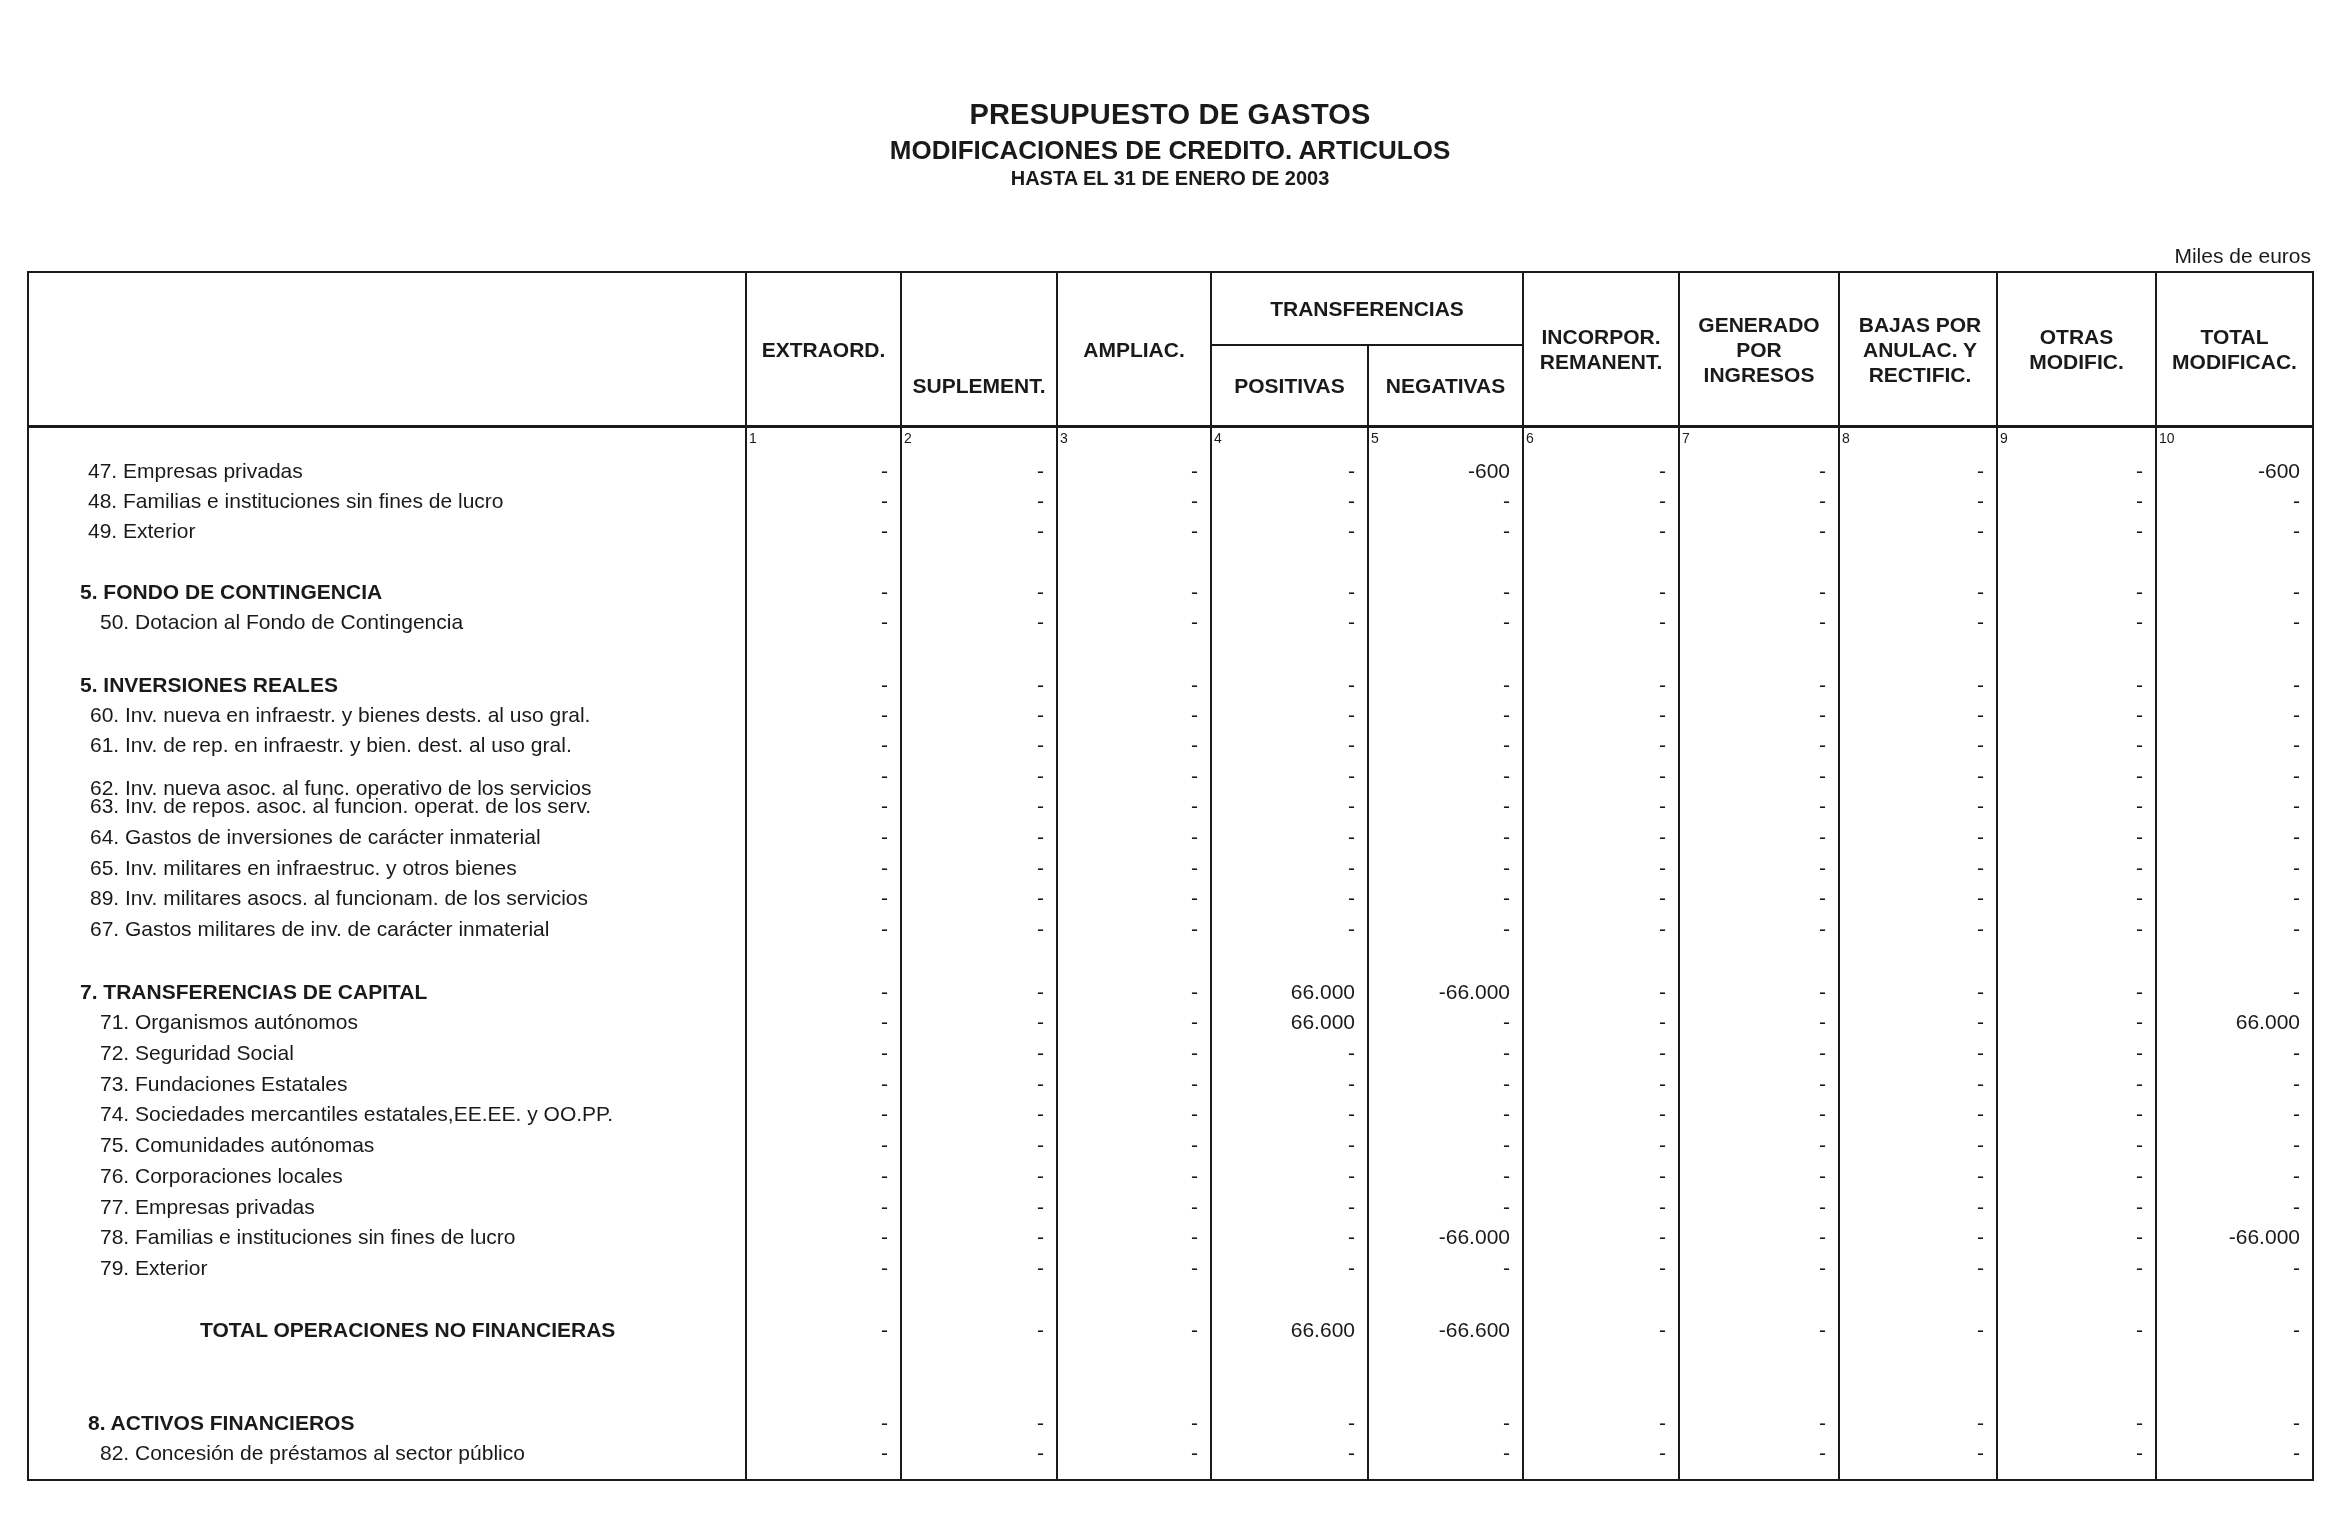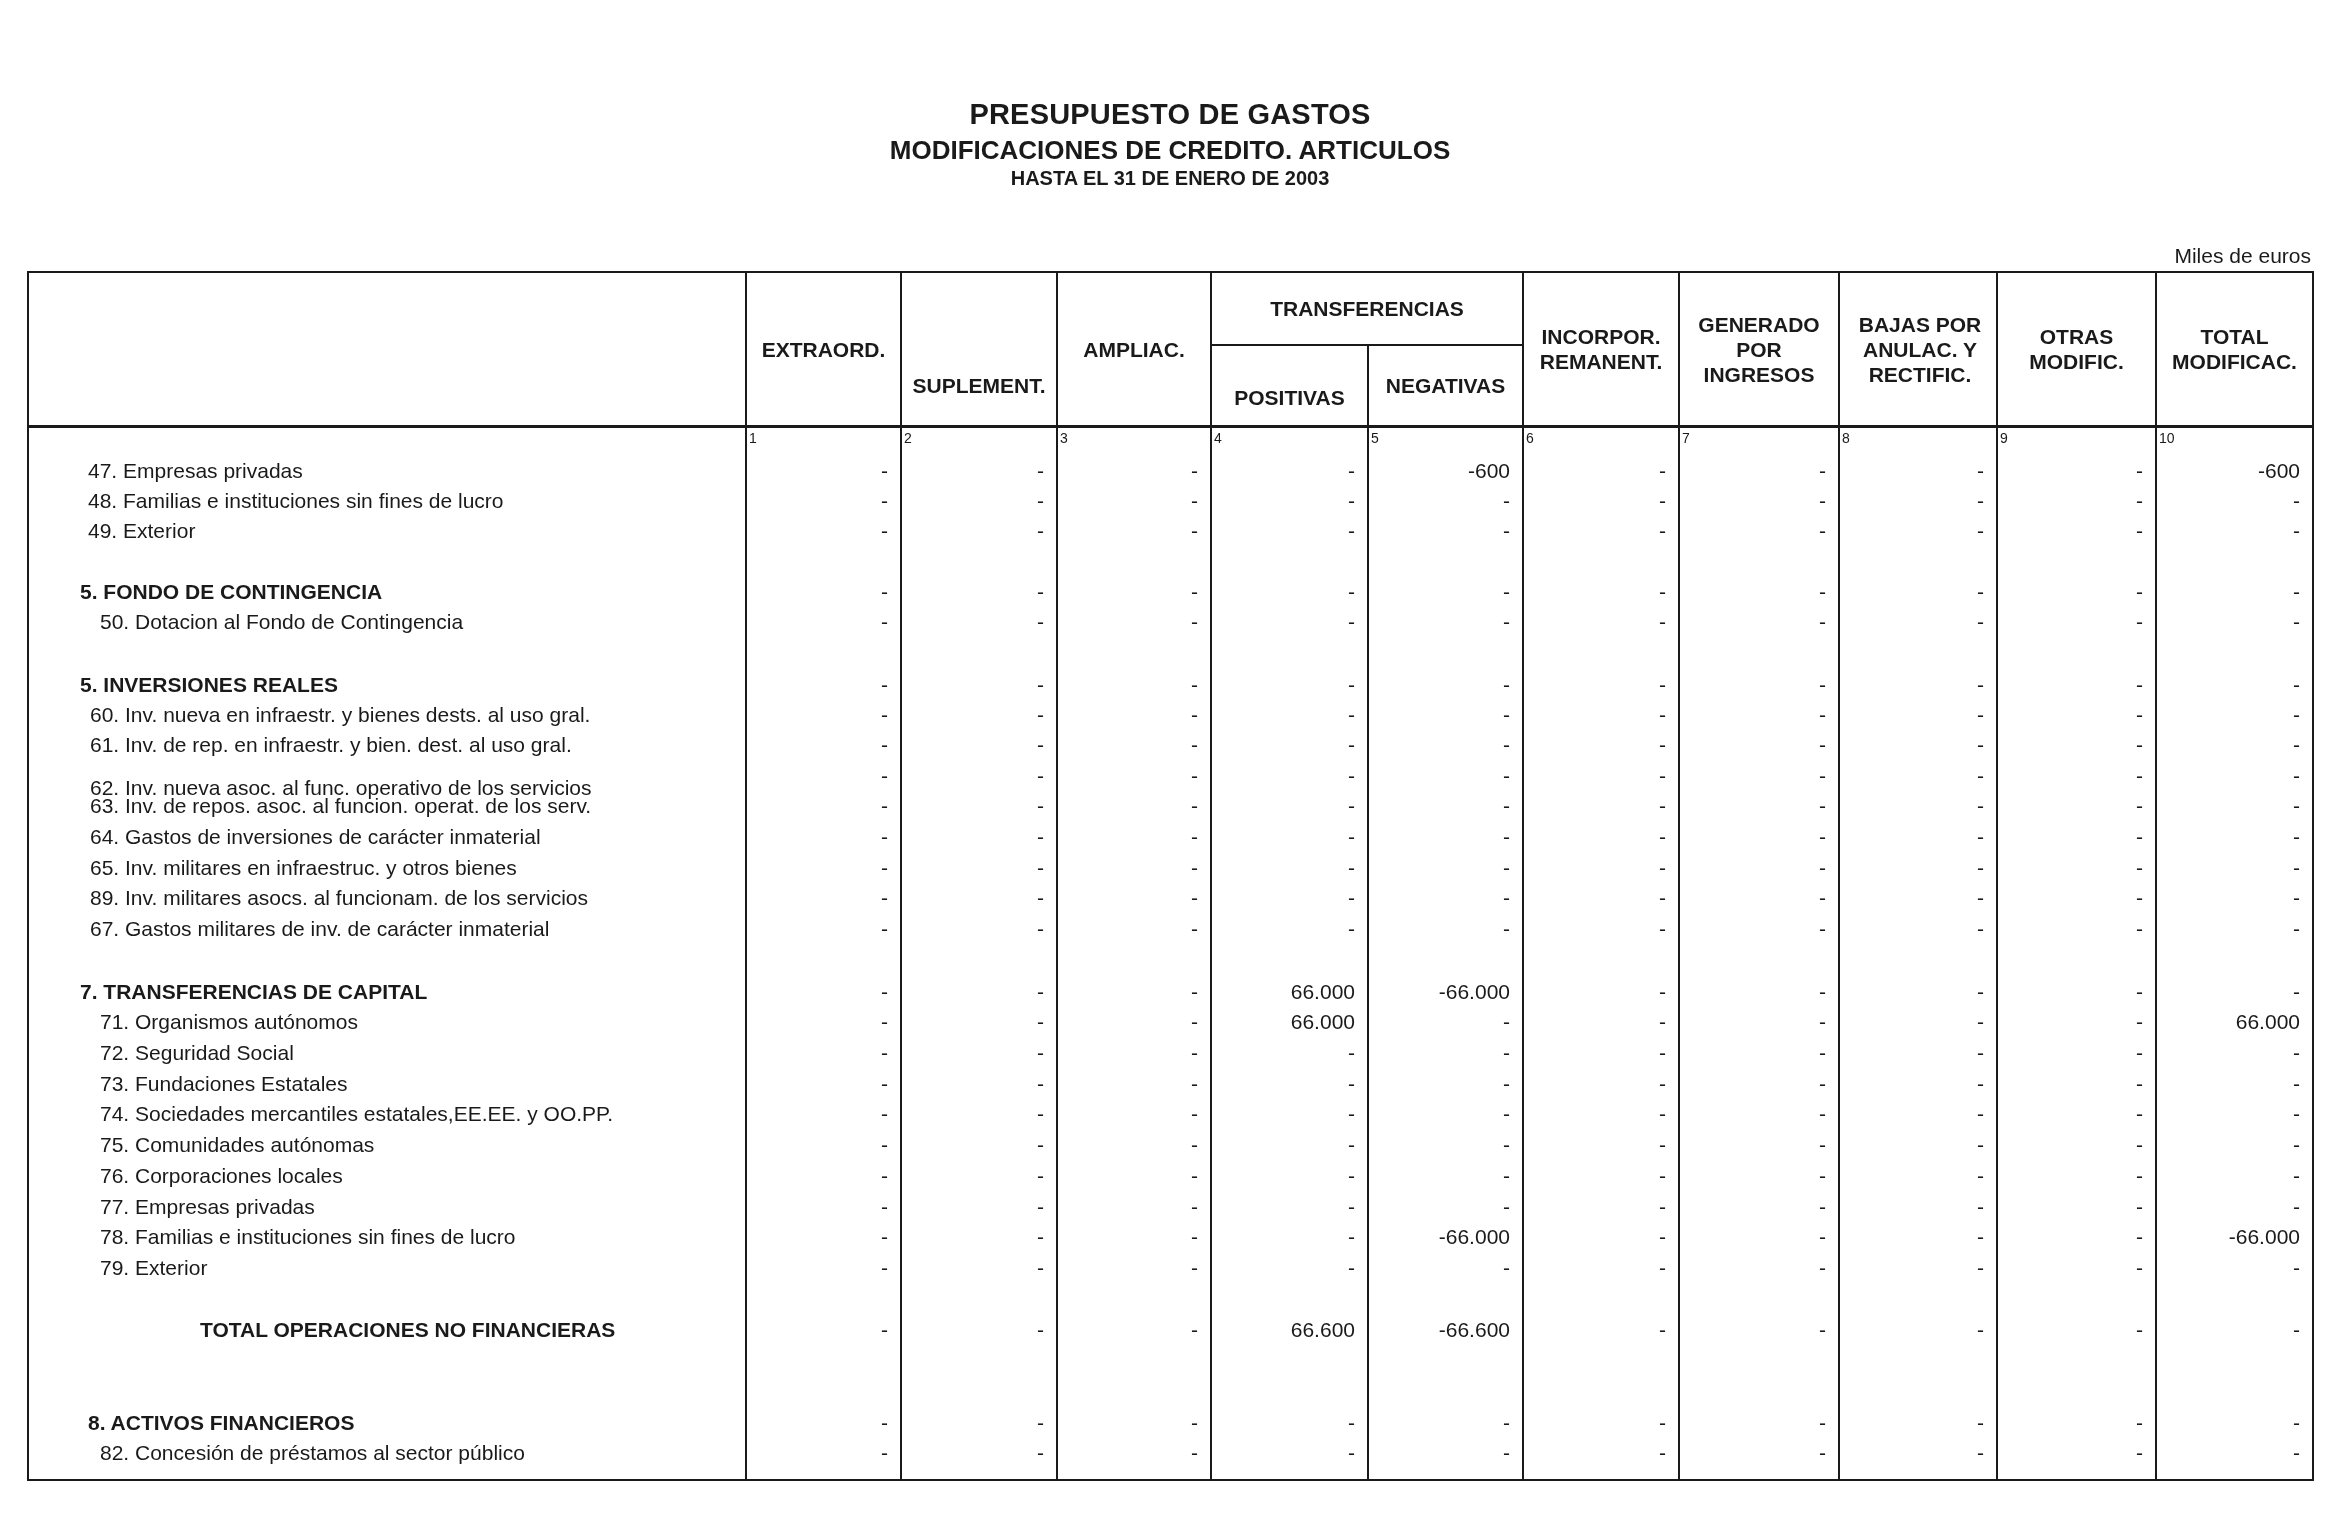--- a/index.html
+++ b/index.html
@@ -56,21 +56,21 @@
   </div>
 <div class="hdr" style="left:902px; top:273px; width:154px; height:152px;margin-top:36px;">
     <span>SUPLEMENT.</span>
   </div>
 <div class="hdr" style="left:1058px; top:273px; width:152px; height:152px;">
     <span>AMPLIAC.</span>
   </div>
 <div class="hdr" style="left:1212px; top:273px; width:310px; height:71px;border-radius:22px;">
     <span>TRANSFERENCIAS</span>
   </div>
-<div class="hdr" style="left:1212px; top:372px; width:155px; height:50px;">
+<div class="hdr" style="left:1212px; top:360px; width:155px; height:50px;">
     <span>POSITIVAS</span>
   </div>
 <div class="hdr" style="left:1369px; top:360px; width:153px; height:50px;">
     <span>NEGATIVAS</span>
   </div>
 <div class="hdr" style="left:1524px; top:273px; width:154px; height:152px; flex-direction:column;">
   <span>INCORPOR.</span>
   <span>REMANENT.</span>
 </div>
 <div class="hdr" style="left:1680px; top:273px; width:158px; height:152px; flex-direction:column;">

